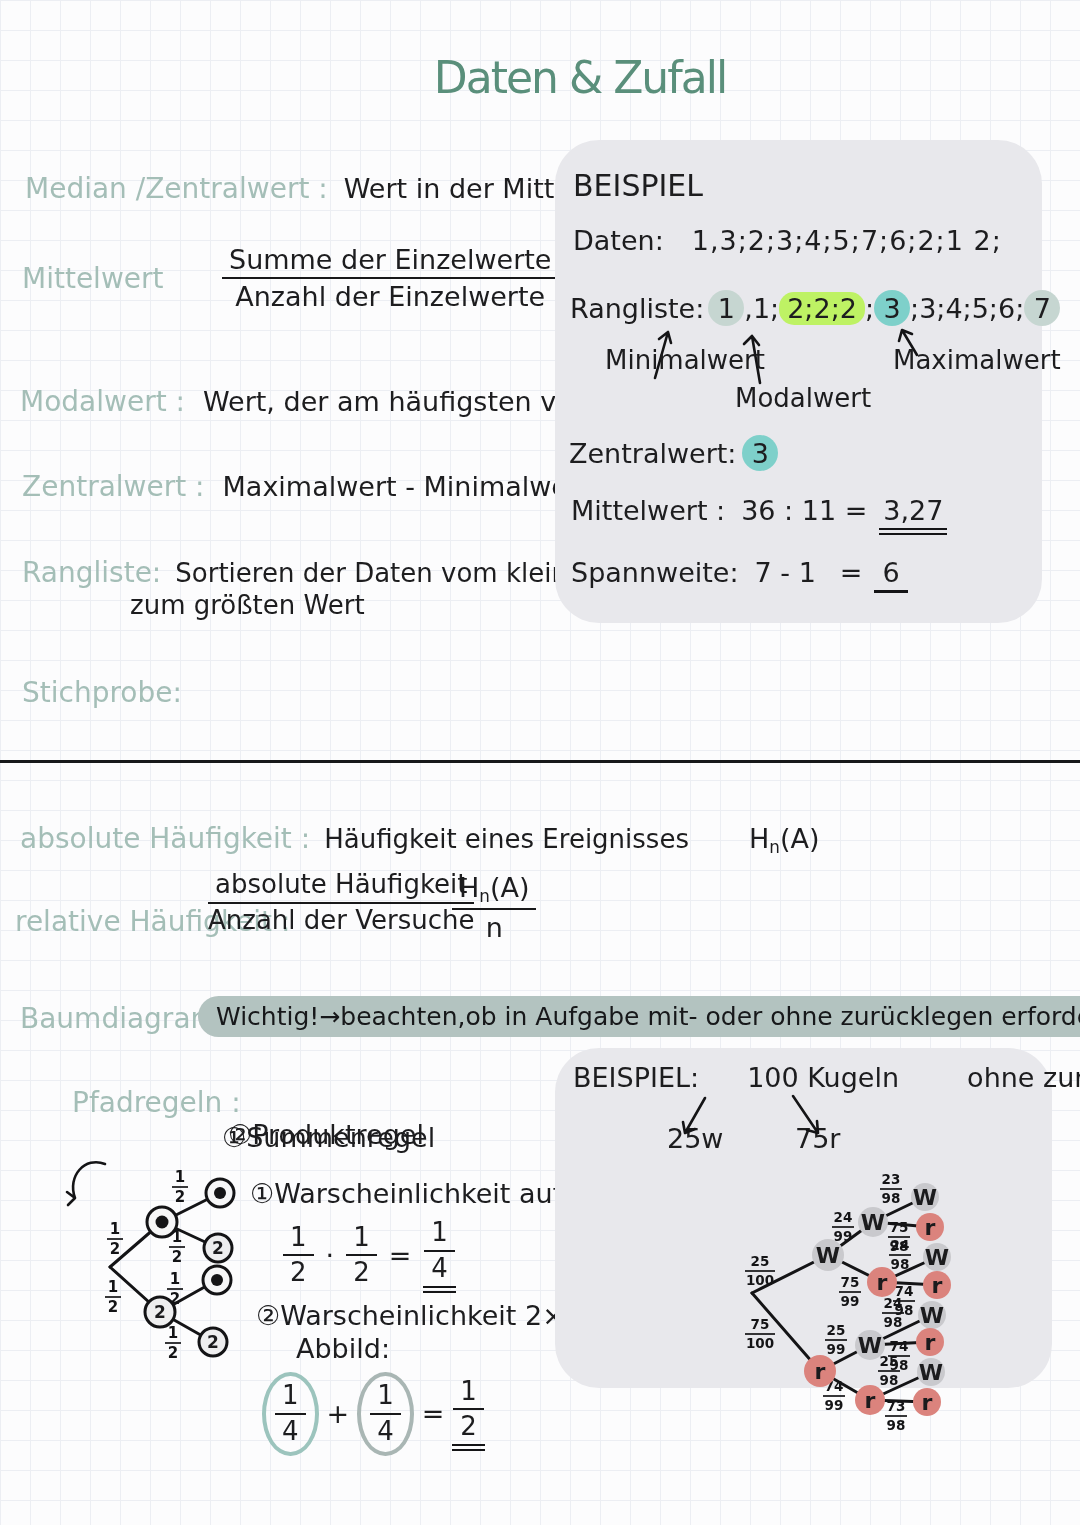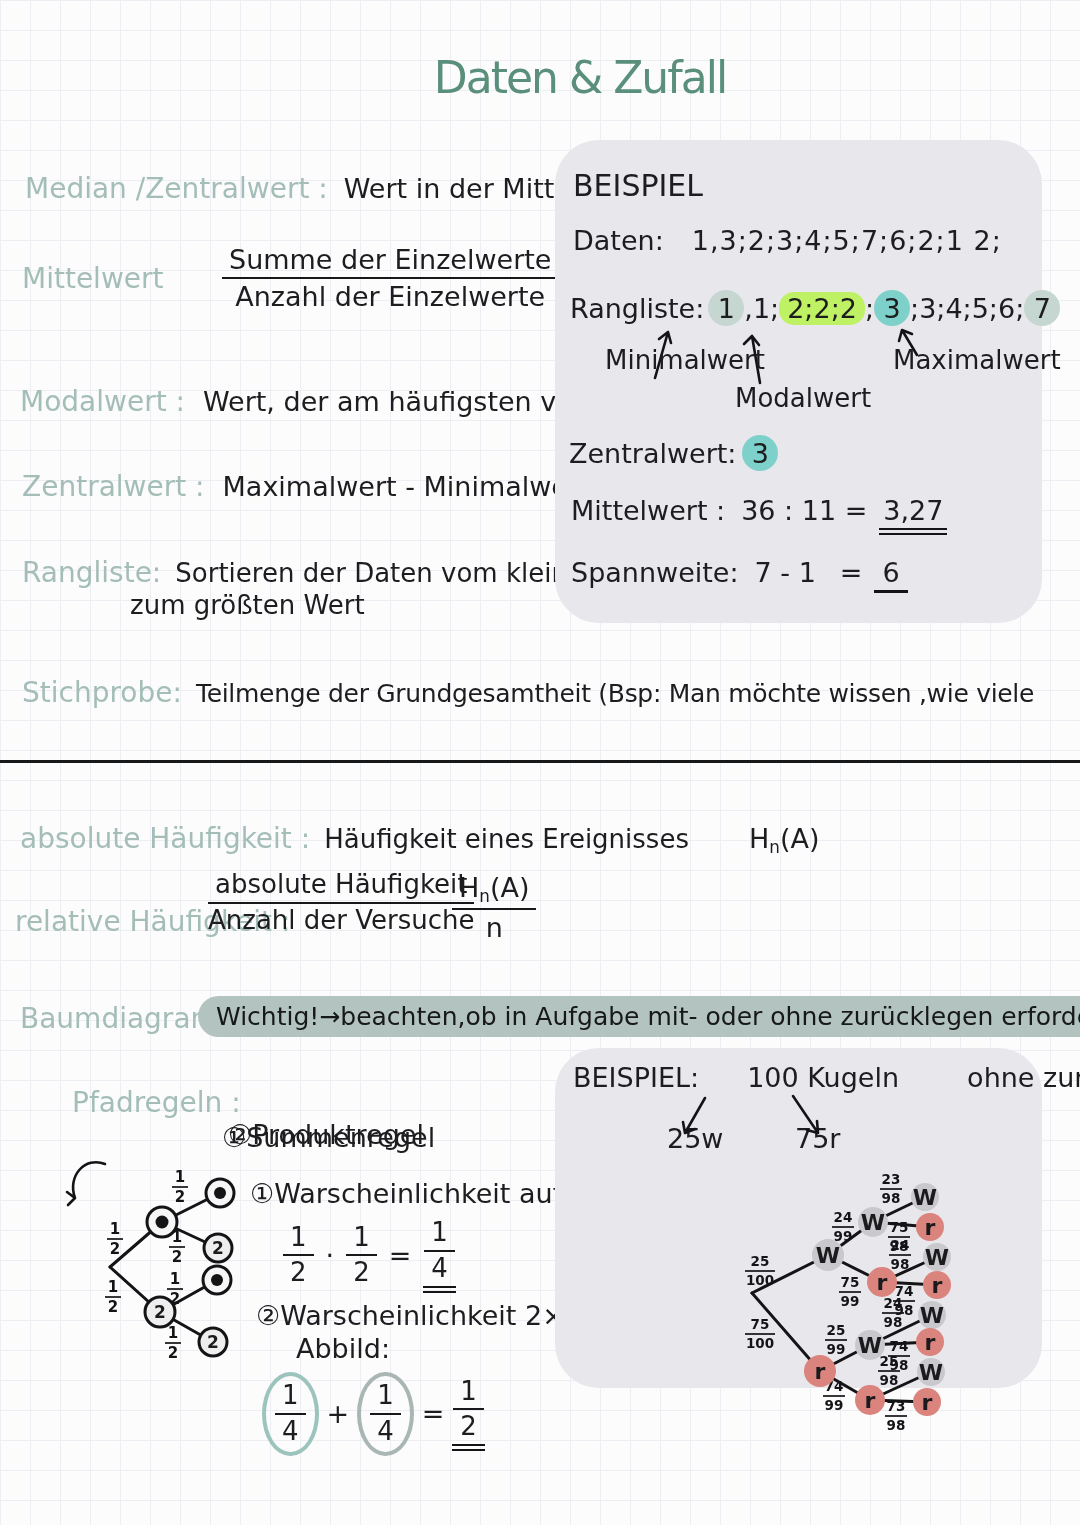--- a/index.html
+++ b/index.html
@@ -88,21 +88,20 @@
 </div>
 
 <div class="abs row" style="left:22px;top:556px;">
   <span class="sage t28">Rangliste:</span>
   <span class="ink t26" style="margin-left:14px;">Sortieren der Daten vom kleinsten bis</span>
 </div>
 <div class="abs ink t26" style="left:130px;top:590px;">zum größten Wert</div>
 
 <div class="abs row" style="left:22px;top:676px;">
   <span class="sage t28">Stichprobe:</span>
-  <span class="ink t25" style="margin-left:14px;letter-spacing:-0.3px;">Teilmenge der Grundgesamtheit  (Bsp: Man möchte wissen ,wie viele</span>
 </div>
 
 <div class="divider" style="top:760px;"></div>
 
 <div class="box" style="left:555px;top:140px;width:487px;height:483px;">
   <div class="abs ink t30" style="left:18px;top:28px;">BEISPIEL</div>
 
   <div class="abs row" style="left:18px;top:85px;">
     <span class="ink t27">Daten:</span>
     <span class="ink t27" style="margin-left:28px;letter-spacing:1px;">1,3;2;3;4;5;7;6;2;1 2;</span>
@@ -276,21 +275,21 @@
         <span class="fden">4</span>
       </span>
     </span>
   <span class="ink t27">=</span>
   <span class="frac t26">
       <span class="fnum">1</span>
       <span class="fden du">2</span>
     </span>
 </div>
 
-<div class="box" style="left:555px;top:1048px;width:487px;height:340px;">
+<div class="box" style="left:555px;top:1048px;width:487px;height:340px;padding-left:10px;">
   <div class="abs row" style="left:18px;top:14px;">
     <span class="ink t27">BEISPIEL:</span>
     <span class="ink t27" style="margin-left:48px;">100 Kugeln</span>
     <span class="ink t27" style="margin-left:68px;">ohne zurücklegen</span>
   </div>
   <div class="abs ink t27" style="left:112px;top:75px;">25w</div>
   <div class="abs ink t27" style="left:240px;top:75px;">75r</div>
 
   <svg width="487" height="404" viewBox="0 0 487 404" style="left:0;top:0;">
     <path class="ar" d="M150,50 L130,85 M130,85 L128,74 M130,85 L140,81"></path>

